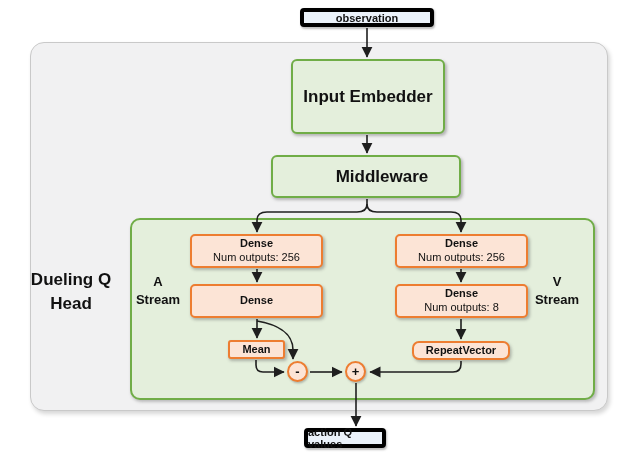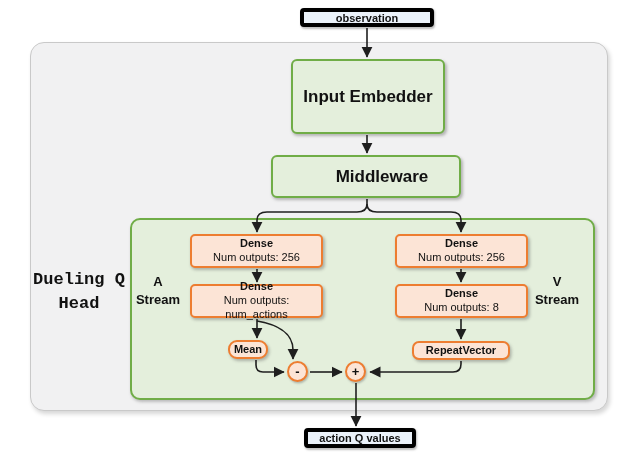--- a/index.html
+++ b/index.html
@@ -44,53 +44,53 @@
 
   .blue-node{
     background:#ebf2fa;
     border:4px solid #000000;
     border-radius:4px;
     box-shadow:1px 1.5px 2px rgba(90,90,90,0.4);
     display:flex;align-items:center;justify-content:center;
     font-weight:bold;font-size:11px;
   }
   .node-observation{left:300px;top:8px;width:134px;height:19px;}
-  .node-actionq{left:304px;top:428px;width:112px;height:20px;}
+  .node-actionq{left:304px;top:428px;width:82px;height:20px;}
 
   .orange-node{
     background:#fce4d6;
     border:2px solid #ed7d31;
     border-radius:5px;
     box-shadow:1.5px 2px 3px rgba(90,90,90,0.4);
     display:flex;flex-direction:column;align-items:center;justify-content:center;
     font-size:11px;line-height:1.25;text-align:center;
   }
   .orange-node .t1{font-weight:bold;}
   .node-dense-a1{left:190px;top:234px;width:133px;height:34px;}
   .node-dense-a2{left:190px;top:284px;width:133px;height:34px;}
   .node-dense-v1{left:395px;top:234px;width:133px;height:34px;}
   .node-dense-v2{left:395px;top:284px;width:133px;height:34px;}
-  .node-mean{left:228px;top:340px;width:40px;height:19px;border-radius:9px;font-weight:bold;}
+  .node-mean{left:228px;top:340px;width:57px;height:19px;border-radius:3px;font-weight:bold;}
   .node-repeat{left:412px;top:341px;width:98px;height:19px;border-radius:7px;font-weight:bold;}
 
   .op-circle{
     width:21px;height:21px;border-radius:50%;
     background:#fce4d6;border:2px solid #ed7d31;
     display:flex;align-items:center;justify-content:center;
     font-weight:bold;font-size:13px;line-height:1;
     box-shadow:1px 1.5px 2px rgba(90,90,90,0.35);
   }
   .op-minus{left:287px;top:361px;}
   .op-plus{left:345px;top:361px;}
 
   .big-label{
     font-weight:bold;font-size:17px;line-height:1.4;
     text-align:center;white-space:pre-line;
   }
-  .label-head{left:26px;top:268px;width:106px;font-family:Liberation Mono, monospace;}
+  .label-head{left:18px;top:268px;width:106px;}
   .stream-label{
     font-weight:bold;font-size:13px;line-height:1.35;
     text-align:center;white-space:pre-line;
   }
   .label-astream{left:125px;top:273px;width:66px;}
   .label-vstream{left:524px;top:273px;width:66px;}
 
   #wires{position:absolute;left:0;top:0;z-index:9;pointer-events:none;}
 </style>
 </head>
@@ -122,21 +122,20 @@
   <div class="abs green-node node-middleware">
     <span>Middleware</span>
   </div>
 
   <div class="abs orange-node node-dense-a1">
     <span class="t1">Dense</span>
     <span class="t2">Num outputs: 256</span>
   </div>
   <div class="abs orange-node node-dense-a2">
     <span class="t1">Dense</span>
-    <span class="t2">Num outputs: num_actions</span>
   </div>
 
   <div class="abs orange-node node-dense-v1">
     <span class="t1">Dense</span>
     <span class="t2">Num outputs: 256</span>
   </div>
   <div class="abs orange-node node-dense-v2">
     <span class="t1">Dense</span>
     <span class="t2">Num outputs: 8</span>
   </div>

